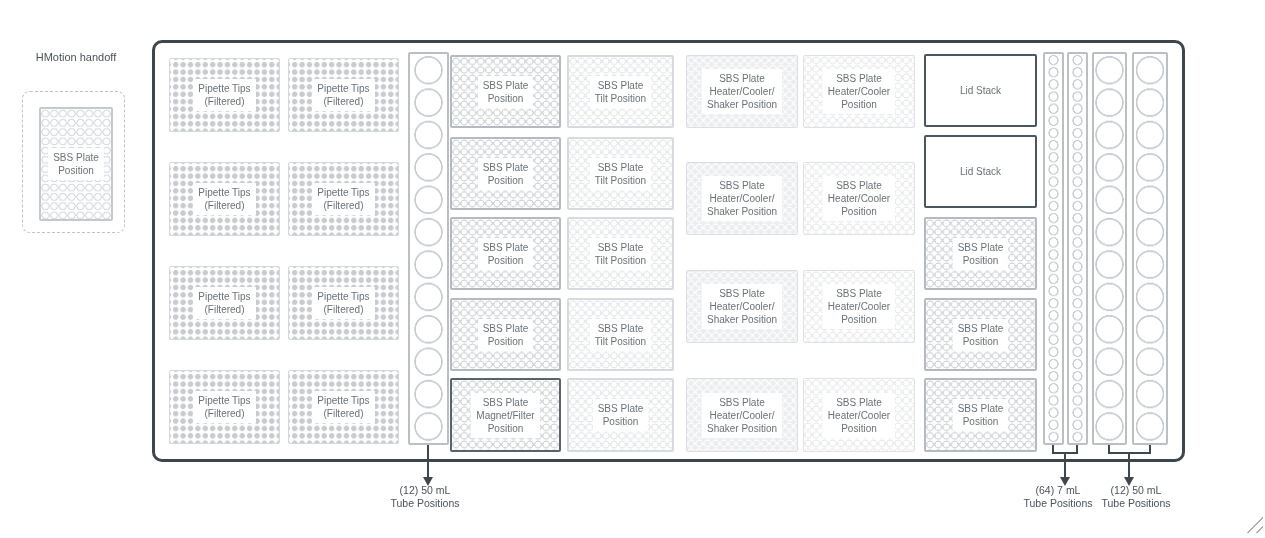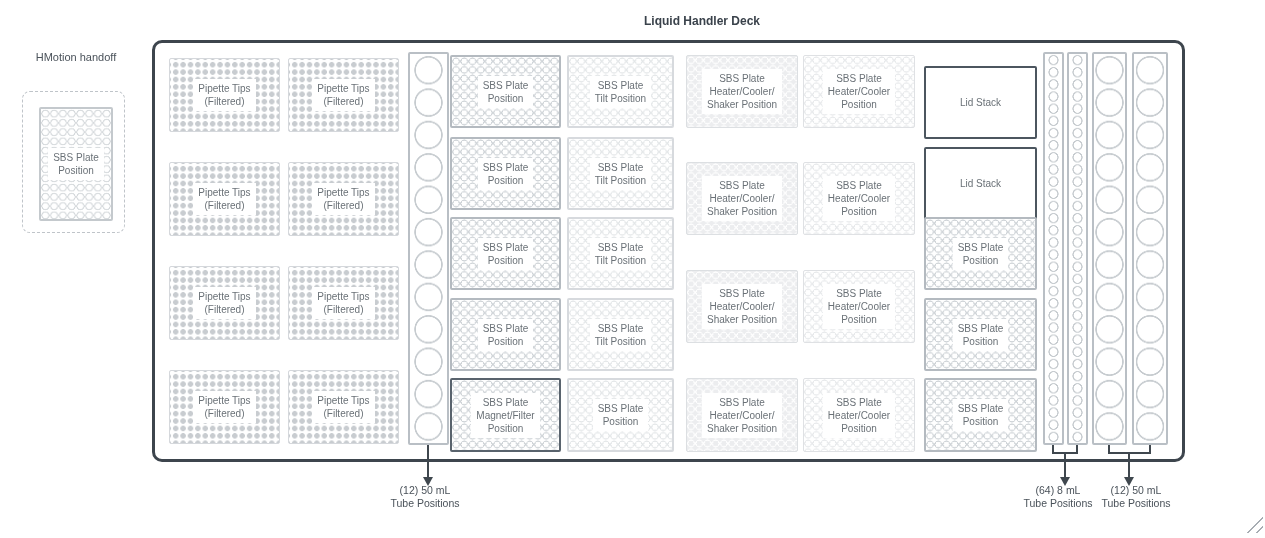--- a/index.html
+++ b/index.html
@@ -39,21 +39,21 @@
     border:1.5px solid #dcdfe2;background-color:#ecedef;
     background-image:radial-gradient(circle,transparent 2.7px,#ffffff 2.9px,#ffffff 3.7px,transparent 4px);
     background-size:8.2px 8.6px;
   }
   
   .hc{
     border:1.5px solid #dfe1e4;background-color:#fff;
     background-image:radial-gradient(circle,transparent 2.7px,#e6e8ea 2.9px,#e6e8ea 3.7px,transparent 4px);
     background-size:8.2px 8.6px;
   }
-  .lid{border:2px solid #4c565f;background:#fff;margin-top:12px;}
+  .lid{border:2px solid #4c565f;background:#fff;}
   .magnet{
     border:2px solid #59636d;background-color:#fff;
     background-image:radial-gradient(circle,transparent 2.7px,#ccd1d5 2.9px,#ccd1d5 3.7px,transparent 4px);
     background-size:8.2px 8.6px;
   }
   
   .strip50{
     border:2px solid #b9bfc5;background-color:#fff;
     background-image:radial-gradient(circle,transparent 12.3px,#c6cbcf 12.9px,#c6cbcf 13.9px,transparent 14.5px);
     background-size:100% 32.4px;
@@ -87,21 +87,20 @@
     position:absolute;width:22px;height:22px;
     background:repeating-linear-gradient(135deg,#a7adb3 0 1.4px,transparent 1.4px 6.4px);
     clip-path:polygon(100% 0,100% 100%,0 100%);
   }
 </style>
 </head>
 <body>
 
 <div id="stage">
 
-  <div class="title" style="left:572px;top:14px;width:260px">Liquid Handler Deck</div>
 
   <div class="sublabel" style="left:14px;top:51px;width:124px">HMotion handoff</div>
   <div class="handoff-dashed" style="left:22px;top:91px;width:103px;height:142px"></div>
   <div class="box handoff-plate" style="left:39px;top:107px;width:74px;height:114px">
     <span class="panel">SBS Plate
 Position</span>
   </div>
 
   <div class="deck" style="left:152px;top:40px;width:1033px;height:422px"></div>
 
@@ -253,21 +252,21 @@
   <div class="vline" style="left:427px;top:445px;height:33px"></div>
   <div class="arrowhead" style="left:423px;top:477px"></div>
   <div class="ann" style="left:370px;top:484px;width:110px">(12) 50 mL
 Tube Positions</div>
 
   <div class="vline" style="left:1052px;top:445px;height:9px"></div>
   <div class="vline" style="left:1076px;top:445px;height:9px"></div>
   <div class="hline" style="left:1052px;top:452px;width:26px"></div>
   <div class="vline" style="left:1064px;top:452px;height:26px"></div>
   <div class="arrowhead" style="left:1060px;top:477px"></div>
-  <div class="ann" style="left:1003px;top:484px;width:110px">(64) 8 mL
+  <div class="ann" style="left:1003px;top:484px;width:110px">(64) 7 mL
 Tube Positions</div>
 
   <div class="vline" style="left:1108px;top:445px;height:9px"></div>
   <div class="vline" style="left:1149px;top:445px;height:9px"></div>
   <div class="hline" style="left:1108px;top:452px;width:43px"></div>
   <div class="vline" style="left:1128px;top:452px;height:26px"></div>
   <div class="arrowhead" style="left:1124px;top:477px"></div>
   <div class="ann" style="left:1081px;top:484px;width:110px">(12) 50 mL
 Tube Positions</div>
 

